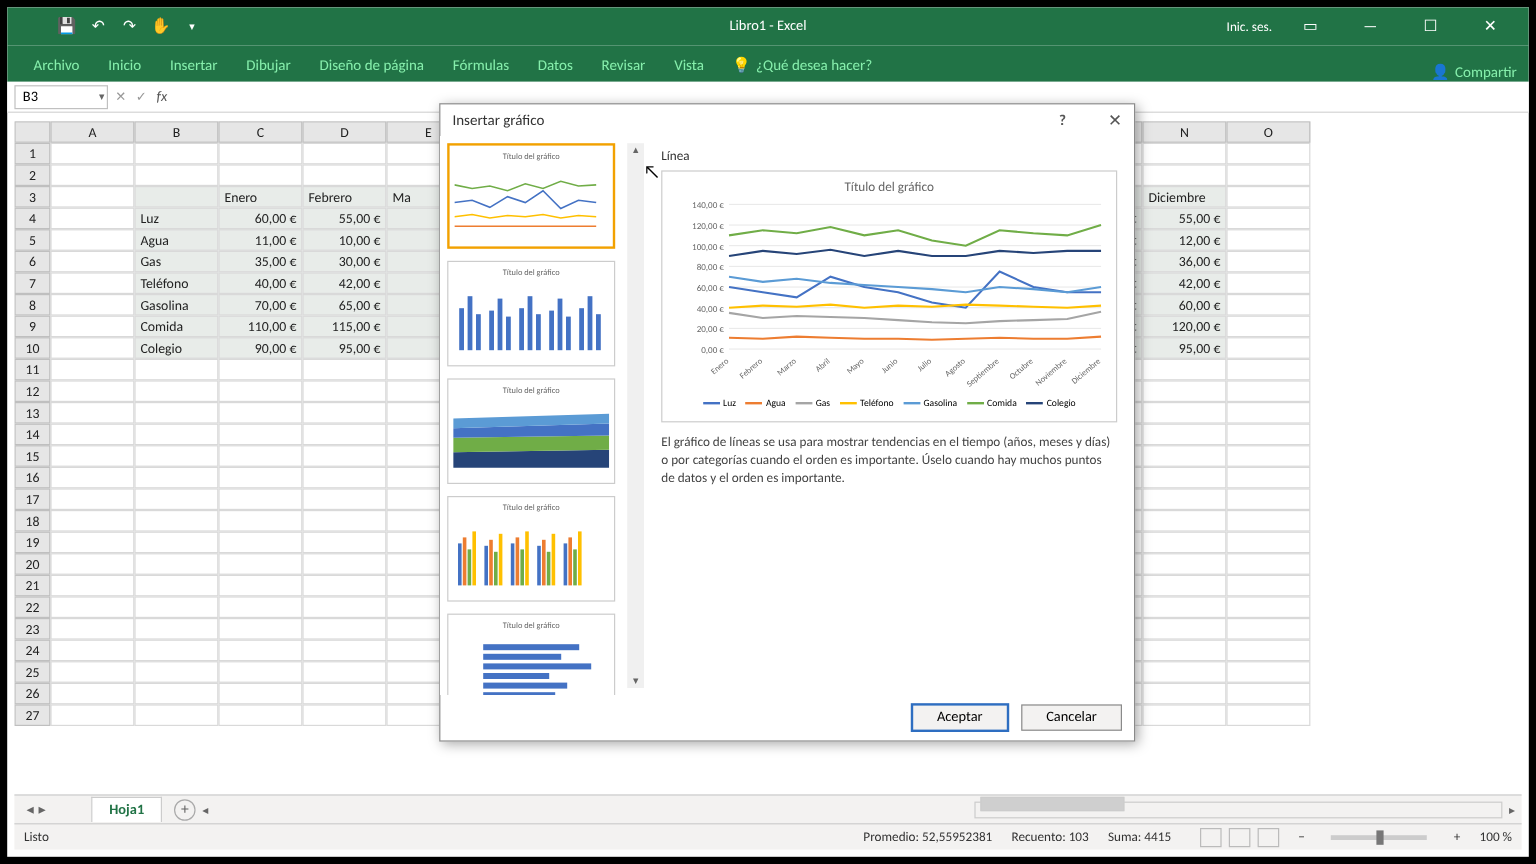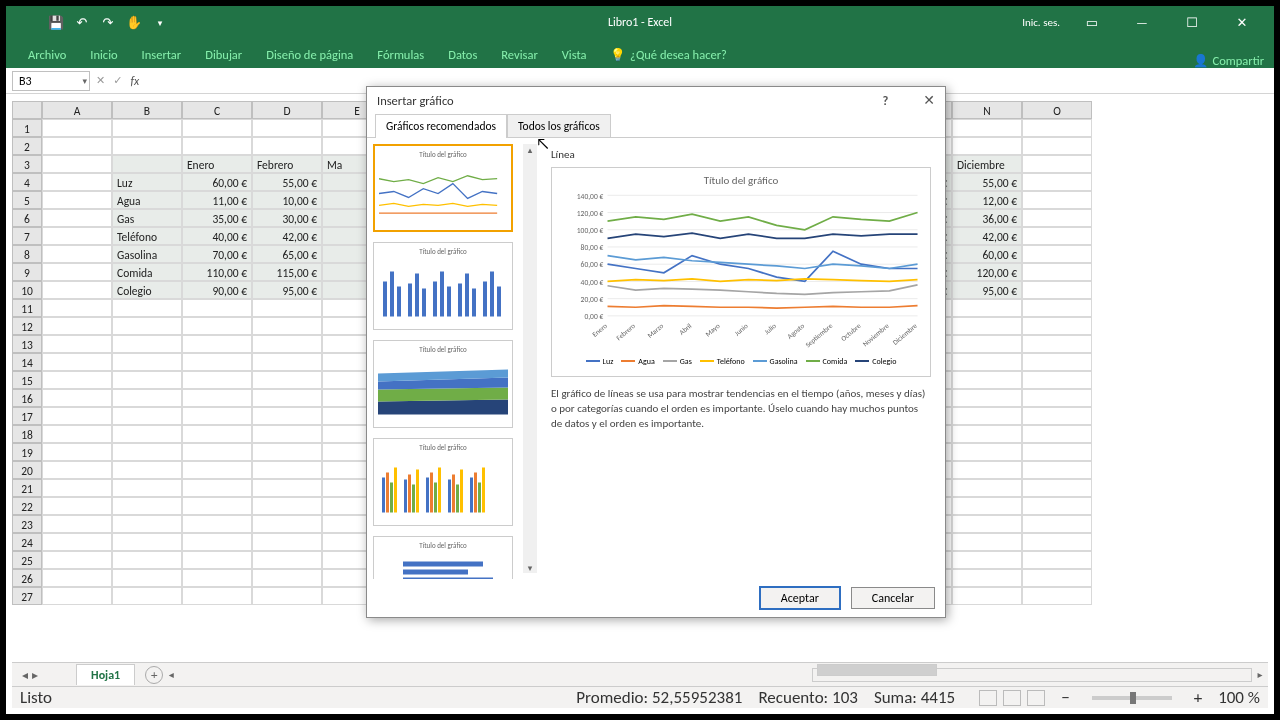--- a/index.html
+++ b/index.html
@@ -40,21 +40,21 @@
 
 .sheettabs { position: absolute; bottom: 28px; left: 6px; right: 6px; height: 24px; background: #f3f2f1; border-top: 1px solid #ccc; display: flex; align-items: center; font-size: 12px; }
 .sheettabs .nav { display: flex; gap: 4px; padding: 0 10px; color: #666; }
 .sheettabs .tab { padding: 3px 14px; background: #fff; border: 1px solid #ccc; border-bottom: none; font-weight: 600; color: #217346; margin-left: 28px; }
 .sheettabs .add { width: 18px; height: 18px; border: 1px solid #aaa; border-radius: 50%; display: flex; align-items: center; justify-content: center; margin-left: 10px; color: #666; font-size: 13px; }
 .sheettabs .hscroll { margin-left: auto; width: 440px; height: 14px; border: 1px solid #ccc; display:flex; align-items:center; }
 .sheettabs .hscroll .thumb{height:100%; width:120px; background:#cfcfcf; margin-left:4px;}
 .sheettabs .arrow { width:16px; text-align:center; color:#666; font-size:10px;}
 
 
-.statusbar { position: absolute; bottom: 6px; left: 6px; right: 6px; height: 22px; background: #f3f2f1; border-top: 1px solid #ccc; display: flex; align-items: center; font-size: 17px; color: #333; padding: 0 8px; gap: 16px; }
+.statusbar { position: absolute; bottom: 6px; left: 6px; right: 6px; height: 22px; background: #f3f2f1; border-top: 1px solid #ccc; display: flex; align-items: center; font-size: 11px; color: #333; padding: 0 8px; gap: 16px; }
 .statusbar .stats { margin-left: auto; display: flex; gap: 16px; }
 .statusbar .views { display:flex; gap:6px; margin-left:8px; }
 .statusbar .views .v { width:18px; height:16px; border:1px solid #bbb; }
 .statusbar .zoomslider{ width:80px; height:4px; background:#ccc; position:relative; margin:0 6px;}
 .statusbar .zoomslider .knob{position:absolute; left:38px; top:-4px; width:6px; height:12px; background:#777;}
 
 
 .modal { position: absolute; left: 360px; top: 80px; width: 580px; height: 532px; background: #fff; border: 1px solid #8a8a8a; box-shadow: 2px 2px 10px rgba(0,0,0,0.35); display: flex; flex-direction: column; font-size: 12px; }
 .modal .titlebar2 { height: 26px; display: flex; align-items: center; padding: 0 10px; font-size: 12.5px; color: #333; gap: 21px; }
 .modal .titlebar2 .spacer { flex: 1; }
@@ -592,24 +592,20 @@
       <div class="cell"></div>
     </div>
 </div>
 
 <div class="modal">
   <div class="titlebar2">
     <span>Insertar gráfico</span>
     <span class="spacer"></span>
     <span class="help">?</span>
     <span class="close">✕</span>
-  </div>
-  <div class="tabs">
-    <div class="dtab">Gráficos recomendados</div>
-    <div class="dtab inactive">Todos los gráficos</div>
   </div>
   <div class="body">
     <div class="thumbs">
       <div class="thumb selected">
         <div class="tl">Título del gráfico</div>
         <svg class="mini" viewBox="0 0 130 60">
           <polyline points="0,30 15,28 30,34 45,25 60,30 75,20 90,35 105,28 120,30" stroke="#4472c4" fill="none" stroke-width="1.3"></polyline>
           <polyline points="0,15 15,18 30,16 45,20 60,14 75,18 90,12 105,16 120,15" stroke="#70ad47" fill="none" stroke-width="1.3"></polyline>
           <polyline points="0,42 15,40 30,43 45,41 60,42 75,40 90,43 105,41 120,42" stroke="#ffc000" fill="none" stroke-width="1.3"></polyline>
           <polyline points="0,50 15,50 30,50 45,50 60,50 75,50 90,50 105,50 120,50" stroke="#ed7d31" fill="none" stroke-width="1.3"></polyline>

